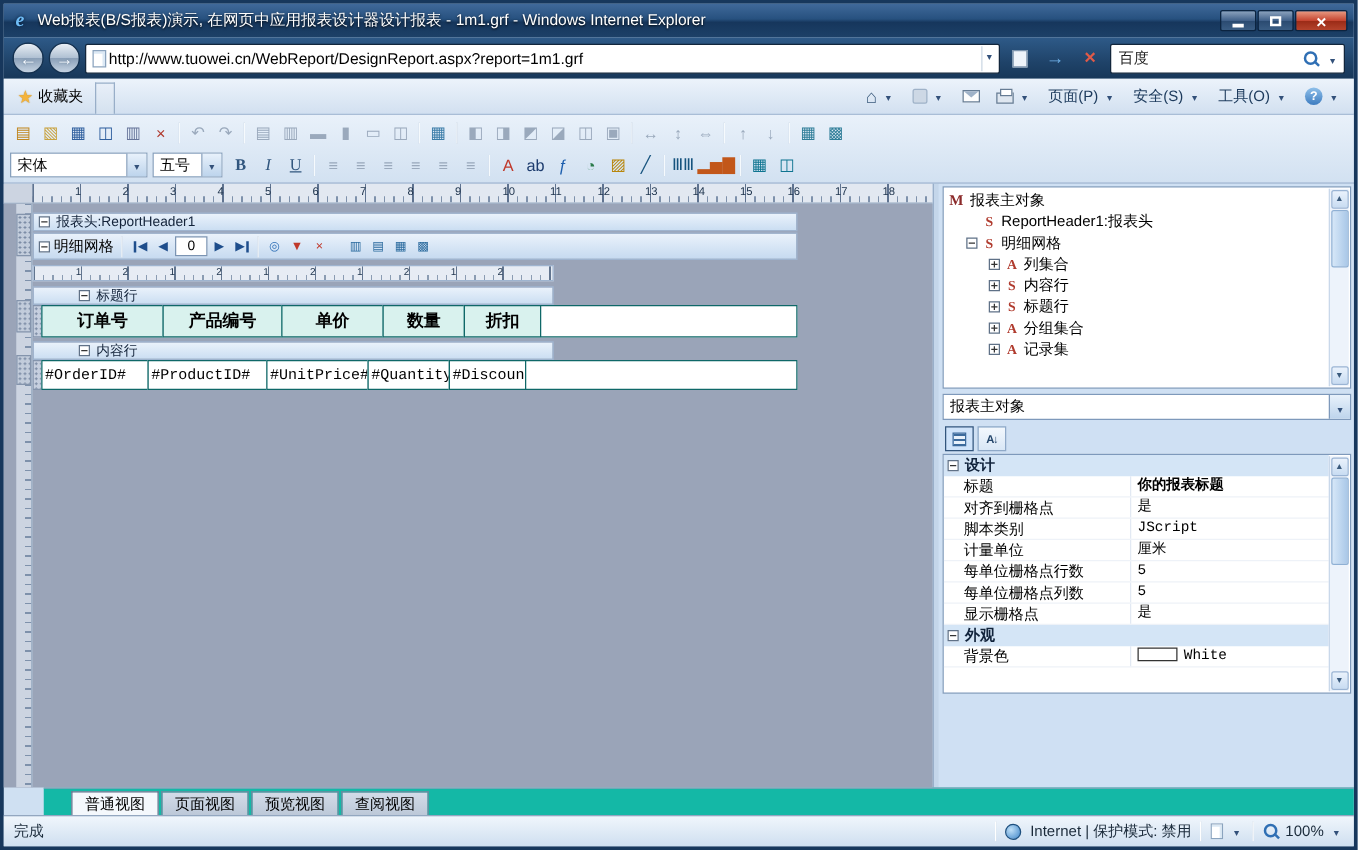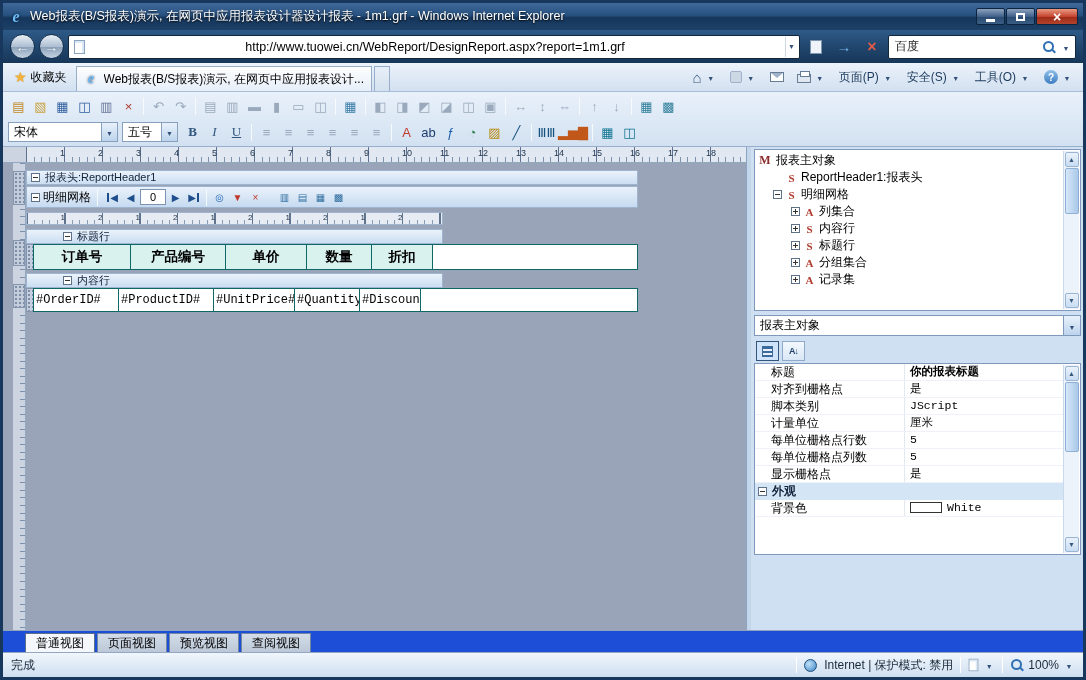--- a/index.html
+++ b/index.html
@@ -23,21 +23,21 @@
   .g-max { width:9px; height:8px; border:2px solid #fff; }
   .g-close::before { content:"×"; font-size:14px; font-weight:bold; }
 
   
   .navbar { height:33px; flex:none; display:flex; align-items:center; gap:4px; padding:0 7px;
     background:linear-gradient(180deg,#2e5a88 0%,#1f4369 60%,#173759 100%); }
   .navcircle { width:25px; height:25px; flex:none; border-radius:50%; border:1px solid #14304e; display:flex; align-items:center; justify-content:center;
     background:linear-gradient(180deg,#e9eff5,#aebfd2 50%,#8ba0b8 51%,#c5d3e2); }
   .arr-l::before { content:"←"; font-size:14px; font-weight:bold; color:#f5f9fd; text-shadow:0 0 2px #5a748e; }
   .arr-r::before { content:"→"; font-size:14px; font-weight:bold; color:#f5f9fd; text-shadow:0 0 2px #5a748e; }
-  .addrbar { flex:1; height:24px; display:flex; align-items:center; gap:13px; background:#fff; border:1px solid #12263c; border-radius:2px; padding:0 2px 0 5px;text-align:center; }
+  .addrbar { flex:1; height:24px; display:flex; align-items:center; gap:2px; background:#fff; border:1px solid #12263c; border-radius:2px; padding:0 2px 0 5px; }
   .ico-page { width:11px; height:14px; background:#fff; border:1px solid #8aa3be; box-shadow:inset -2px 2px 0 #dce9f5; flex:none; }
   .ico-page.small { transform:scale(.9); }
   .addr-text { flex:1; white-space:nowrap; overflow:hidden; font-size:12.5px; }
   .dd { width:12px; text-align:center; flex:none; }
   .dd::before { content:"▼"; font-size:7px; color:#33517a; }
   .addr-dd { border-left:1px solid #ccd8e4; height:20px; display:flex; align-items:center; justify-content:center; }
   .navbtn { width:24px; height:24px; flex:none; display:flex; align-items:center; justify-content:center; }
   .ico-compat { width:12px; height:14px; background:#eef4fa; border:1px solid #7d95ae; }
   .ico-go::before { content:"→"; color:#6fb1e8; font-weight:bold; font-size:15px; }
   .ico-stop::before { content:"×"; color:#e05a48; font-weight:bold; font-size:16px; }
@@ -162,21 +162,21 @@
   .prop-grid { height:192px; flex:none; background:#fff; border:1px solid #7e99bb; position:relative; padding-right:17px; overflow:hidden; font-size:12px; }
   .pcat { height:17px; display:flex; align-items:center; gap:5px; padding-left:3px; background:#d4e5f6; font-weight:bold; color:#12243c; }
   .prow { display:grid; grid-template-columns:150px 1fr; height:17px; line-height:16px; border-bottom:1px solid #eef2f8; }
   .pname { padding-left:16px; border-right:1px solid #e2e9f3; overflow:hidden; white-space:nowrap; }
   .pval { padding-left:5px; overflow:hidden; white-space:nowrap; font-family:"Liberation Mono","DejaVu Sans Mono",monospace; font-size:11.5px; }
   .pval.bold { font-weight:bold; }
   .swatch { display:inline-block; width:32px; height:11px; border:1px solid #333; vertical-align:-2px; margin-right:5px; }
   .panel-spacer { flex:1; }
 
   
-  .viewtabs { height:22px; flex:none; display:flex; align-items:flex-end; gap:2px; padding:0 0 0 22px; background:#1d4ed8; border-top:1px solid #8fa3bd; }
+  .viewtabs { height:22px; flex:none; display:flex; align-items:flex-end; gap:2px; padding:0 0 0 22px; background:#14b8a6; border-top:1px solid #8fa3bd;margin-left:32px; }
   .vtab { height:19px; padding:0 10px; display:flex; align-items:center; border:1px solid #72869f; border-bottom:none;
     background:linear-gradient(180deg,#d3dce8,#bcc8d8); }
   .vtab.active { background:#f4f8fc; border-color:#5a6f88; }
 
   
   .statusbar { height:25px; flex:none; display:flex; align-items:center; gap:7px; padding:0 8px;
     background:linear-gradient(180deg,#f0f6fc,#cfdff0); border-top:1px solid #93a7c0; color:#1a2a3a; }
   .s-right { margin-left:auto; display:flex; align-items:center; gap:7px; }
   .ssep { width:1px; height:16px; background:#b4c6da; border-right:1px solid #fff; }
   .ico-globe { width:13px; height:13px; flex:none; border-radius:50%; border:1px solid #1d4f7e; background:radial-gradient(circle at 35% 35%,#bfe0f8,#3f85c8); }
@@ -228,24 +228,20 @@
       <span class="search-text">百度</span>
       <span class="mag-ico"></span>
       <span class="dd"></span>
     </div>
   </div>
 
   <div class="favbar">
     <div class="fav-btn">
       <span class="star"></span>
       <span>收藏夹</span>
-    </div>
-    <div class="tab">
-      <span class="ie-e small"></span>
-      <span class="tab-title">Web报表(B/S报表)演示, 在网页中应用报表设计...</span>
     </div>
     <div class="tab-stub"></div>
     <div class="spacer"></div>
     <div class="fav-right">
       <div class="fr-btn">
           <span class="ico-home"></span>
           <span class="dd"></span>
         </div>
       <div class="fr-btn">
           <span class="ico-rss" actable="false"></span>
@@ -503,20 +499,24 @@
       <div class="props-tb">
         <div class="ptbtn active">
             <span class="ico-cat"></span>
           </div>
         <div class="ptbtn">
             <span class="ico-az"></span>
           </div>
       </div>
       <div class="prop-grid">
         <div id="prop-rows">
+            <div class="pcat">
+              <span class="cb"></span>
+              <span>设计</span>
+            </div>
             <div class="prow">
               <div class="pname">标题</div>
               <div class="pval bold">你的报表标题</div>
             </div>
             <div class="prow">
               <div class="pname">对齐到栅格点</div>
               <div class="pval">是</div>
             </div>
             <div class="prow">
               <div class="pname">脚本类别</div>

